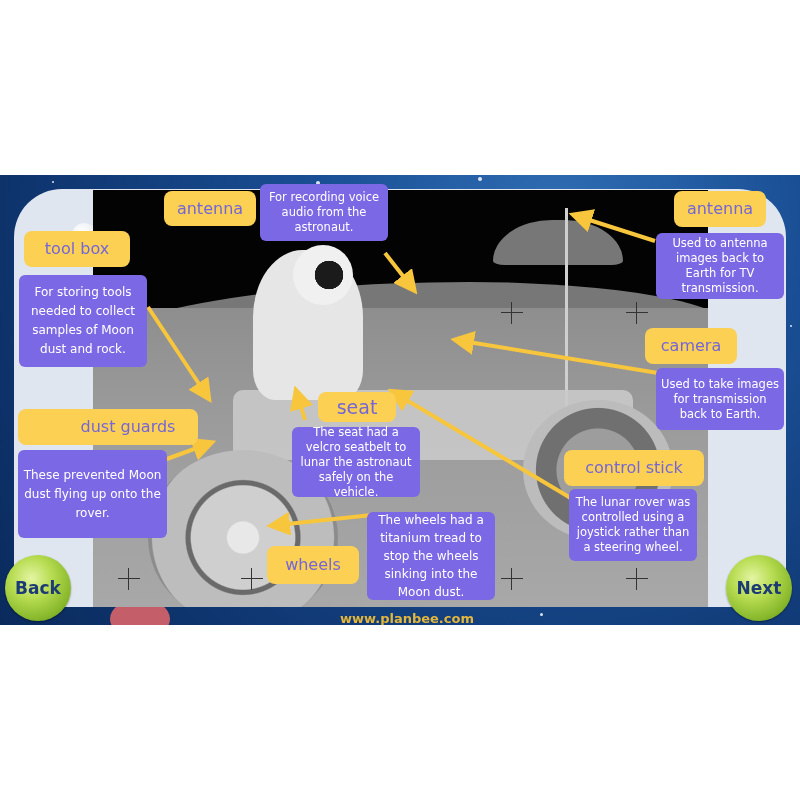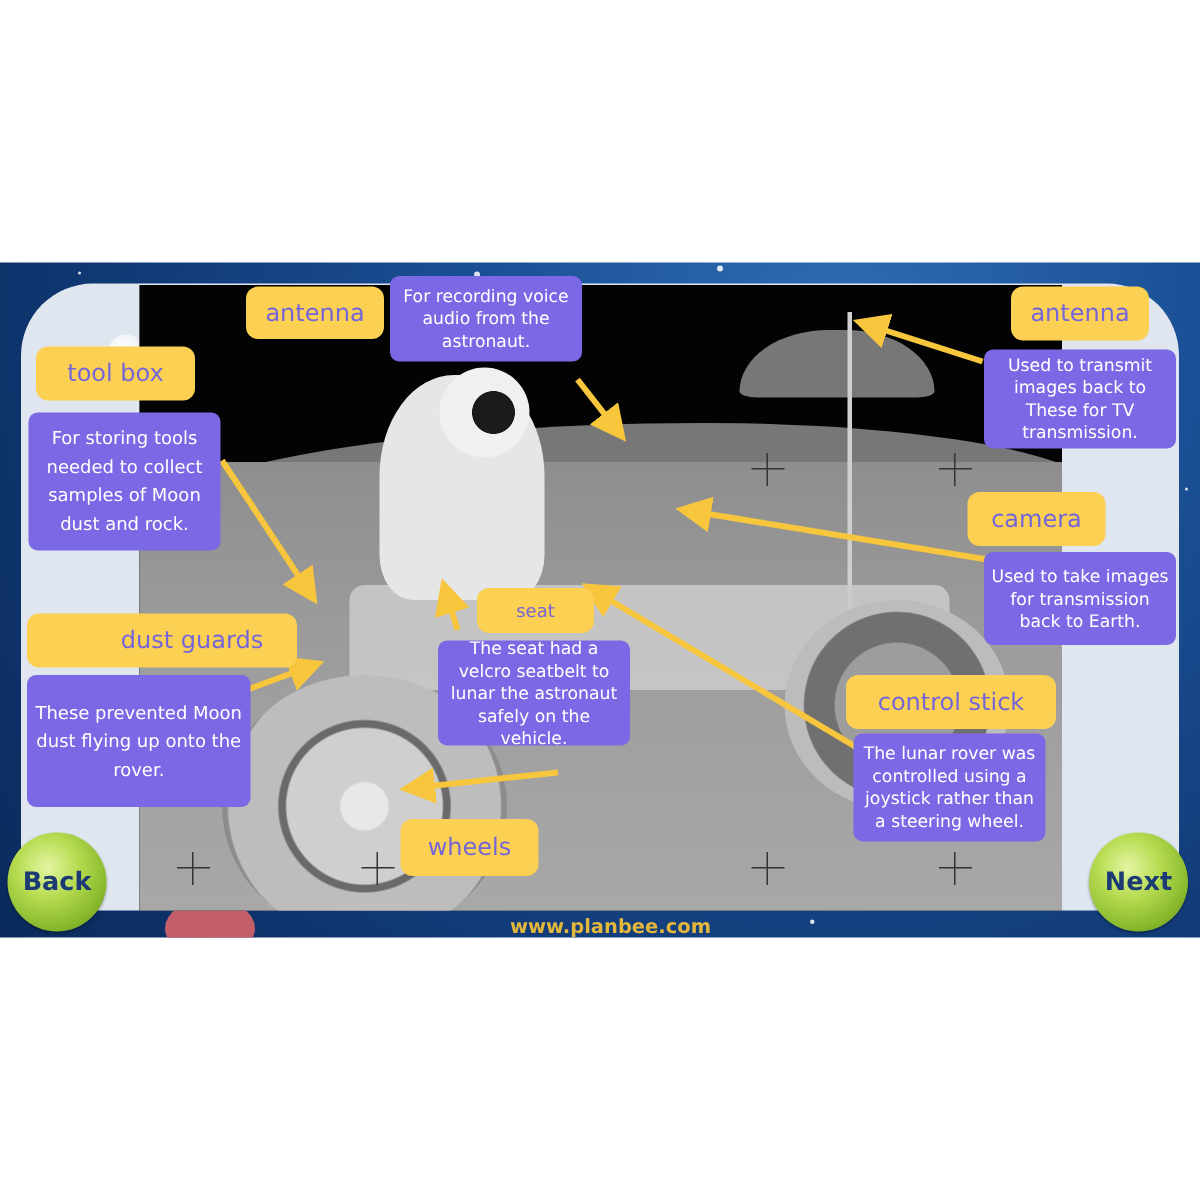--- a/index.html
+++ b/index.html
@@ -103,36 +103,37 @@
       <line x1="145" y1="292" x2="205" y2="270"></line>
       <line x1="574" y1="325" x2="398" y2="220"></line>
       <line x1="372" y1="340" x2="278" y2="350"></line>
     </g>
   </svg>
 
   <div class="lbl" style="left:164px;top:16px;width:92px;height:35px;line-height:35px;font-size:16px;">antenna</div>
   <div class="desc" style="left:260px;top:9px;width:128px;height:57px;">For recording voice audio from the astronaut.</div>
 
   <div class="lbl" style="left:674px;top:16px;width:92px;height:36px;line-height:36px;font-size:16px;">antenna</div>
-  <div class="desc" style="left:656px;top:58px;width:128px;height:66px;">Used to transmit images back to These for TV transmission.</div>
+  <div class="desc" style="left:656px;top:58px;width:128px;height:66px;">Used to antenna images back to Earth for TV transmission.</div>
 
   <div class="lbl" style="left:24px;top:56px;width:106px;height:36px;line-height:36px;font-size:16px;">tool box</div>
   <div class="desc" style="left:19px;top:100px;width:128px;height:92px;font-size:12px;line-height:19px;">For storing tools needed to collect samples of Moon dust and rock.</div>
 
   <div class="lbl" style="left:645px;top:153px;width:92px;height:36px;line-height:36px;font-size:16px;">camera</div>
   <div class="desc" style="left:656px;top:193px;width:128px;height:62px;">Used to take images for transmission back to Earth.</div>
 
-  <div class="lbl" style="left:318px;top:217px;width:78px;height:30px;line-height:30px;font-size:12px;">seat</div>
+  <div class="lbl" style="left:318px;top:217px;width:78px;height:30px;line-height:30px;font-size:19px;">seat</div>
   <div class="desc" style="left:292px;top:252px;width:128px;height:70px;">The seat had a velcro seatbelt to lunar the astronaut safely on the vehicle.</div>
 
   <div class="lbl" style="left:18px;top:234px;width:140px;height:36px;line-height:36px;font-size:16px;padding-left:40px;">dust guards</div>
   <div class="desc" style="left:18px;top:275px;width:149px;height:88px;font-size:12px;line-height:19px;">These prevented Moon dust flying up onto the rover.</div>
 
   <div class="lbl" style="left:564px;top:275px;width:140px;height:36px;line-height:36px;font-size:16px;">control stick</div>
   <div class="desc" style="left:569px;top:314px;width:128px;height:72px;">The lunar rover was controlled using a joystick rather than a steering wheel.</div>
 
   <div class="lbl" style="left:267px;top:371px;width:92px;height:38px;line-height:38px;font-size:16px;">wheels</div>
+  <div class="desc" style="left:367px;top:337px;width:128px;height:88px;font-size:12px;line-height:18px;">The wheels had a titanium tread to stop the wheels sinking into the Moon dust.</div>
 
   <div class="nav-btn" style="left:5px;top:380px;width:66px;height:66px;">Back</div>
   <div class="nav-btn" style="left:726px;top:380px;width:66px;height:66px;">Next</div>
 
   <div class="footer">www.planbee.com</div>
 </div>
 
 </body></html>

